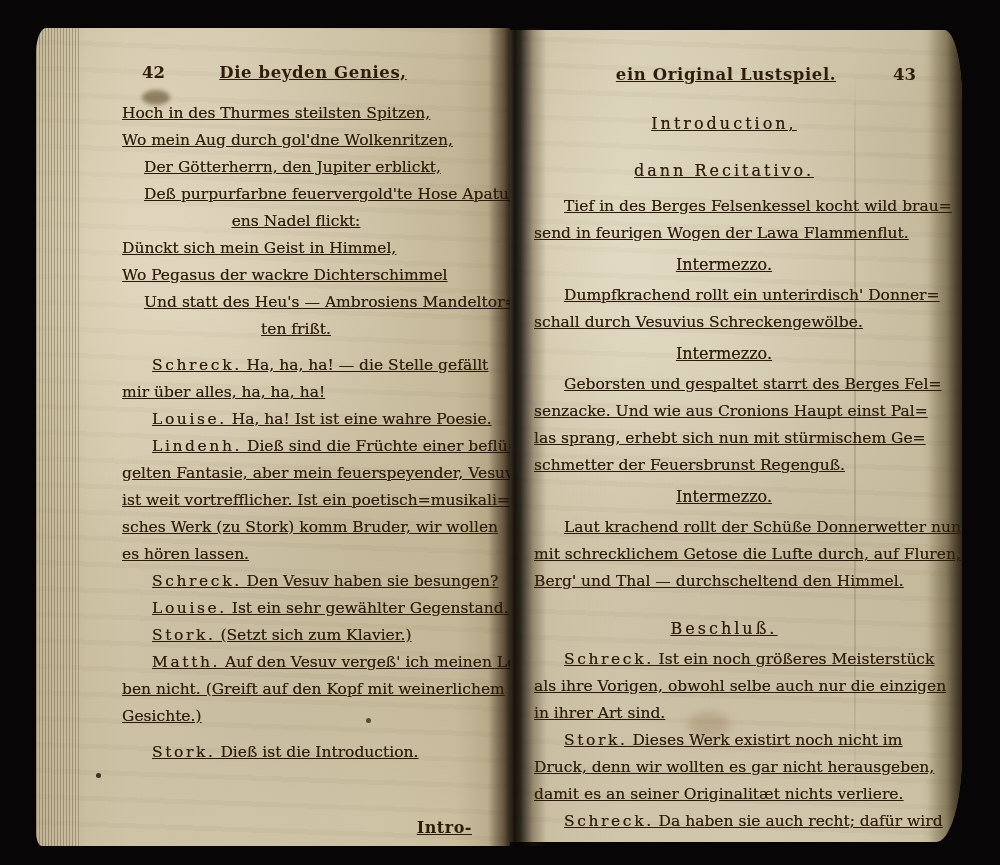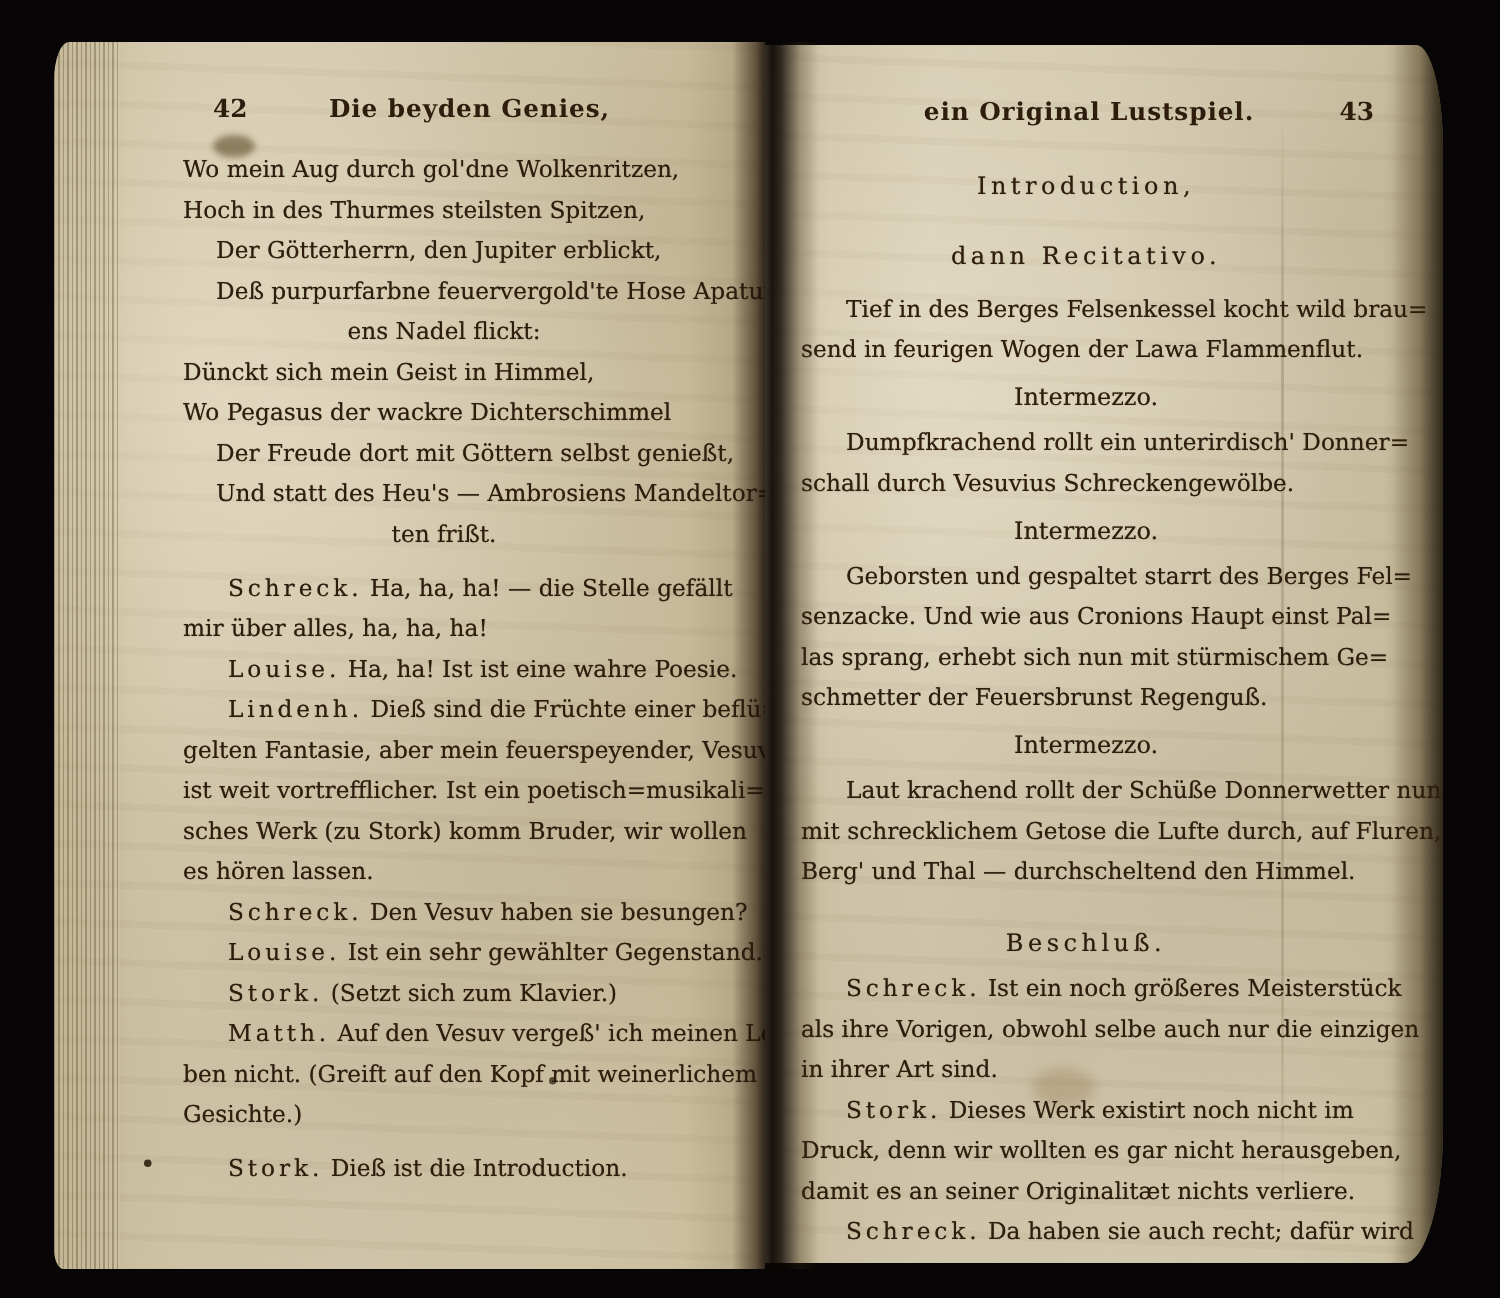--- a/index.html
+++ b/index.html
@@ -8,20 +8,21 @@
     background:#070505;
     font-family:"DejaVu Serif", serif;
   }
   .stage{position:absolute;inset:0;}
 
   
   .page{
     position:absolute;
     color:#2b1a0b;
     overflow:hidden;
+    text-decoration:underline;
   }
   .page-left{
     left:36px;top:28px;width:474px;height:818px;
     border-radius:10px 0 0 6px / 26px 0 0 14px;
     background:linear-gradient(90deg,
       #bdb08f 0px,#c8bc9d 34px,#cfc4a6 52px,#d4c9ad 90px,
       #d6ccb1 200px,#d3c8ab 340px,#cdc1a2 420px,#bcae8e 452px,
       #a08f70 466px,#7e6e52 474px);
   }
   .page-right{
@@ -112,28 +113,27 @@
     <div class="fore-edge"></div>
     <div class="stain stain-a"></div>
     <div class="speck speck-1"></div>
     <div class="speck speck-2"></div>
     <div class="content">
       <div class="header">
         <span class="pagenum">42</span>
         <span class="running">Die beyden Genies,</span>
       </div>
       <div class="body-lines">
+          <div class="line vflush"><span class="speaker"></span><span>Hoch in des Thurmes steilsten Spitzen,</span></div>
           <div class="line vflush"><span class="speaker"></span><span>Wo mein Aug durch gol'dne Wolkenritzen,</span></div>
-          <div class="line vflush"><span class="speaker"></span><span>Hoch in des Thurmes steilsten Spitzen,</span></div>
           <div class="line vindent"><span class="speaker"></span><span>Der Götterherrn, den Jupiter erblickt,</span></div>
           <div class="line vindent"><span class="speaker"></span><span>Deß purpurfarbne feuervergold'te Hose Apaturi=</span></div>
           <div class="line vcenter"><span class="speaker"></span><span>ens Nadel flickt:</span></div>
           <div class="line vflush"><span class="speaker"></span><span>Dünckt sich mein Geist in Himmel,</span></div>
           <div class="line vflush"><span class="speaker"></span><span>Wo Pegasus der wackre Dichterschimmel</span></div>
-          <div class="line vindent"><span class="speaker"></span><span>Der Freude dort mit Göttern selbst genießt,</span></div>
           <div class="line vindent"><span class="speaker"></span><span>Und statt des Heu's — Ambrosiens Mandeltor=</span></div>
           <div class="line vcenter"><span class="speaker"></span><span>ten frißt.</span></div>
           <div class="line speech gap"><span class="speaker">Schreck.</span><span> Ha, ha, ha! — die Stelle gefällt</span></div>
           <div class="line cont"><span class="speaker"></span><span>mir über alles, ha, ha, ha!</span></div>
           <div class="line speech"><span class="speaker">Louise.</span><span> Ha, ha! Ist ist eine wahre Poesie.</span></div>
           <div class="line speech"><span class="speaker">Lindenh.</span><span> Dieß sind die Früchte einer beflü=</span></div>
           <div class="line cont"><span class="speaker"></span><span>gelten Fantasie, aber mein feuerspeyender, Vesuv</span></div>
           <div class="line cont"><span class="speaker"></span><span>ist weit vortrefflicher. Ist ein poetisch=musikali=</span></div>
           <div class="line cont"><span class="speaker"></span><span>sches Werk (zu Stork) komm Bruder, wir wollen</span></div>
           <div class="line cont"><span class="speaker"></span><span>es hören lassen.</span></div>

